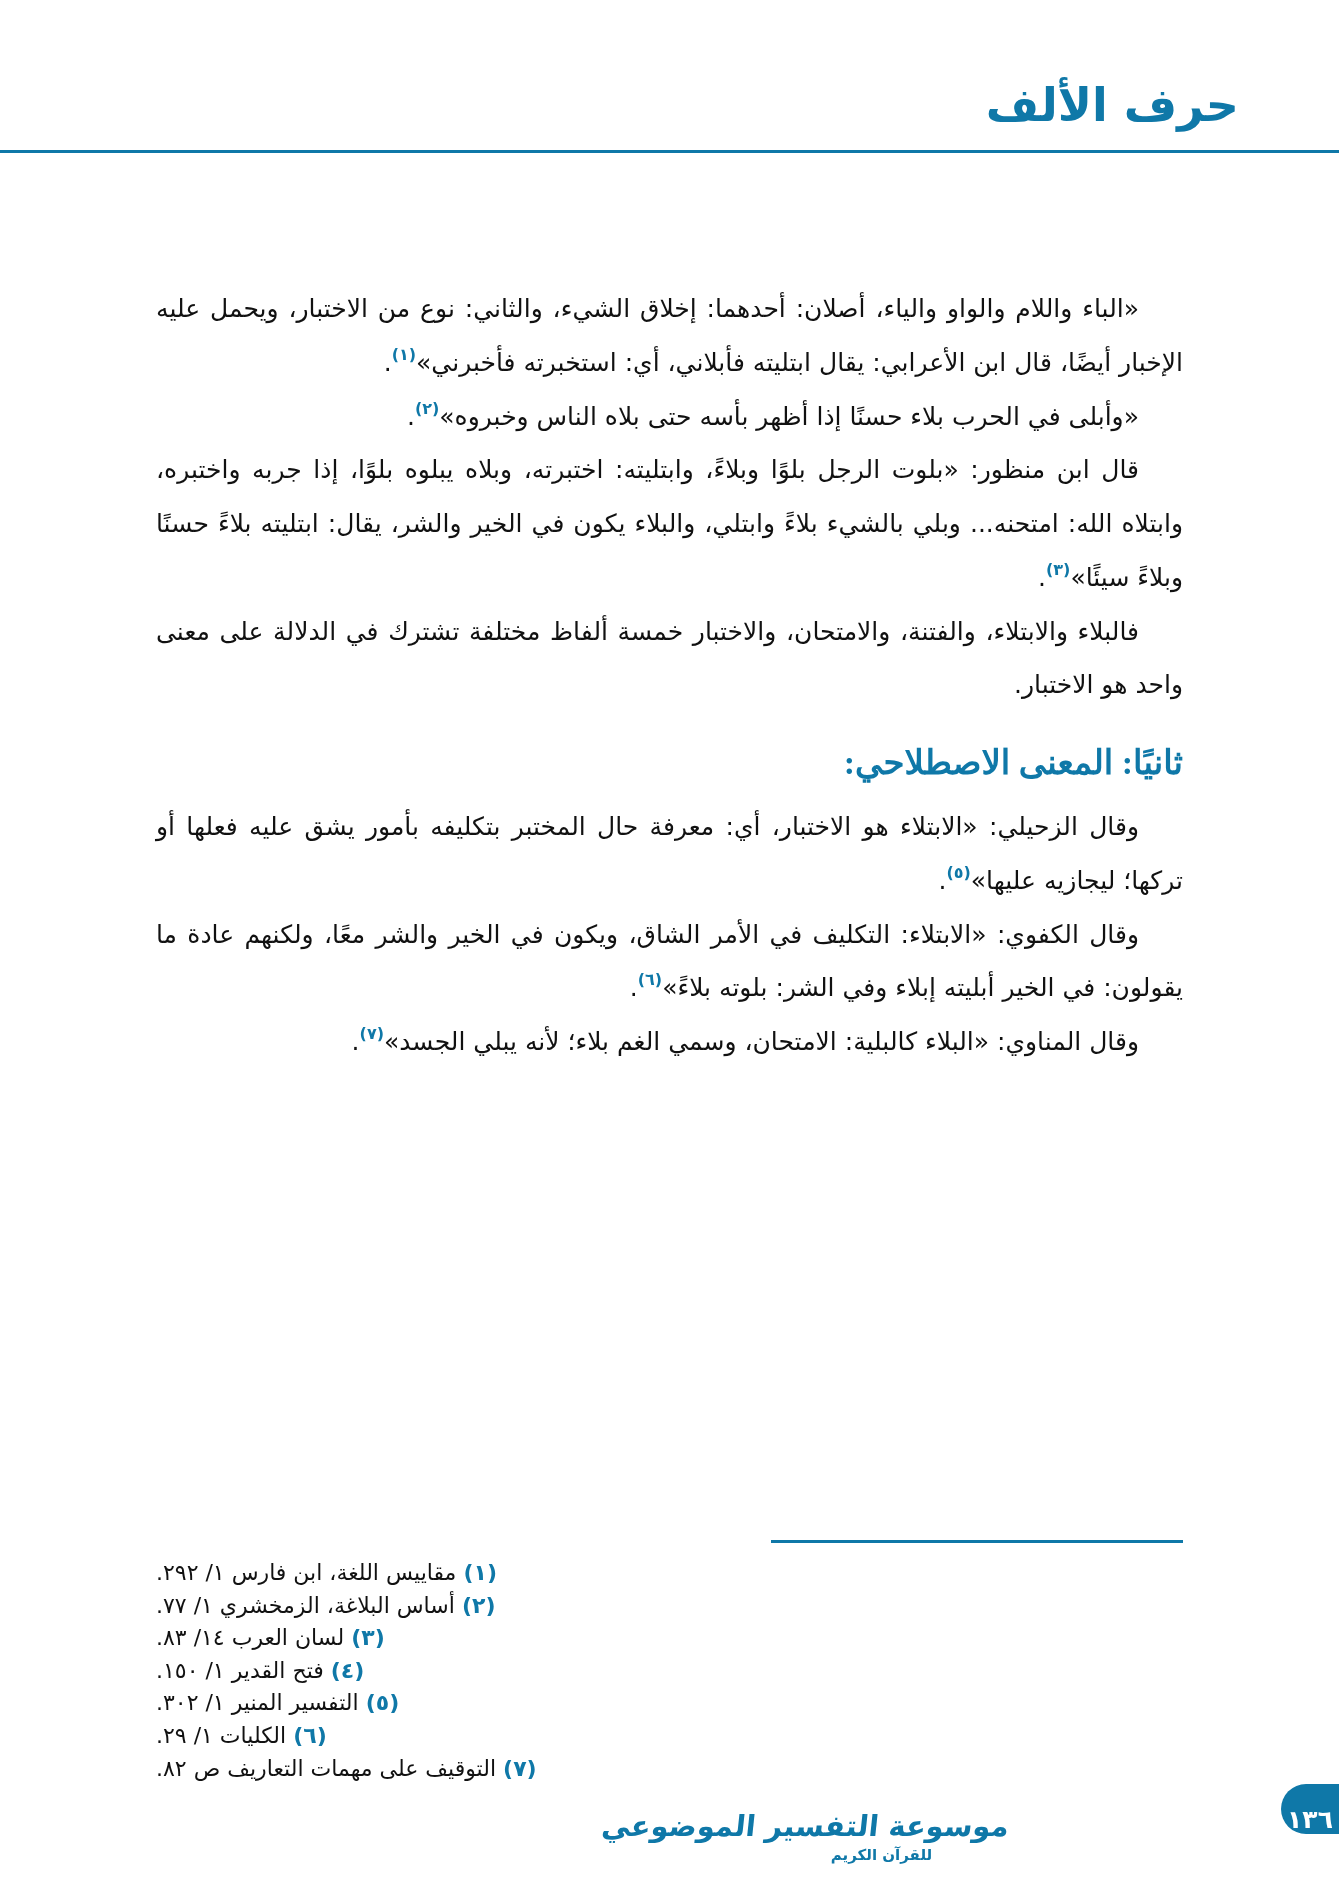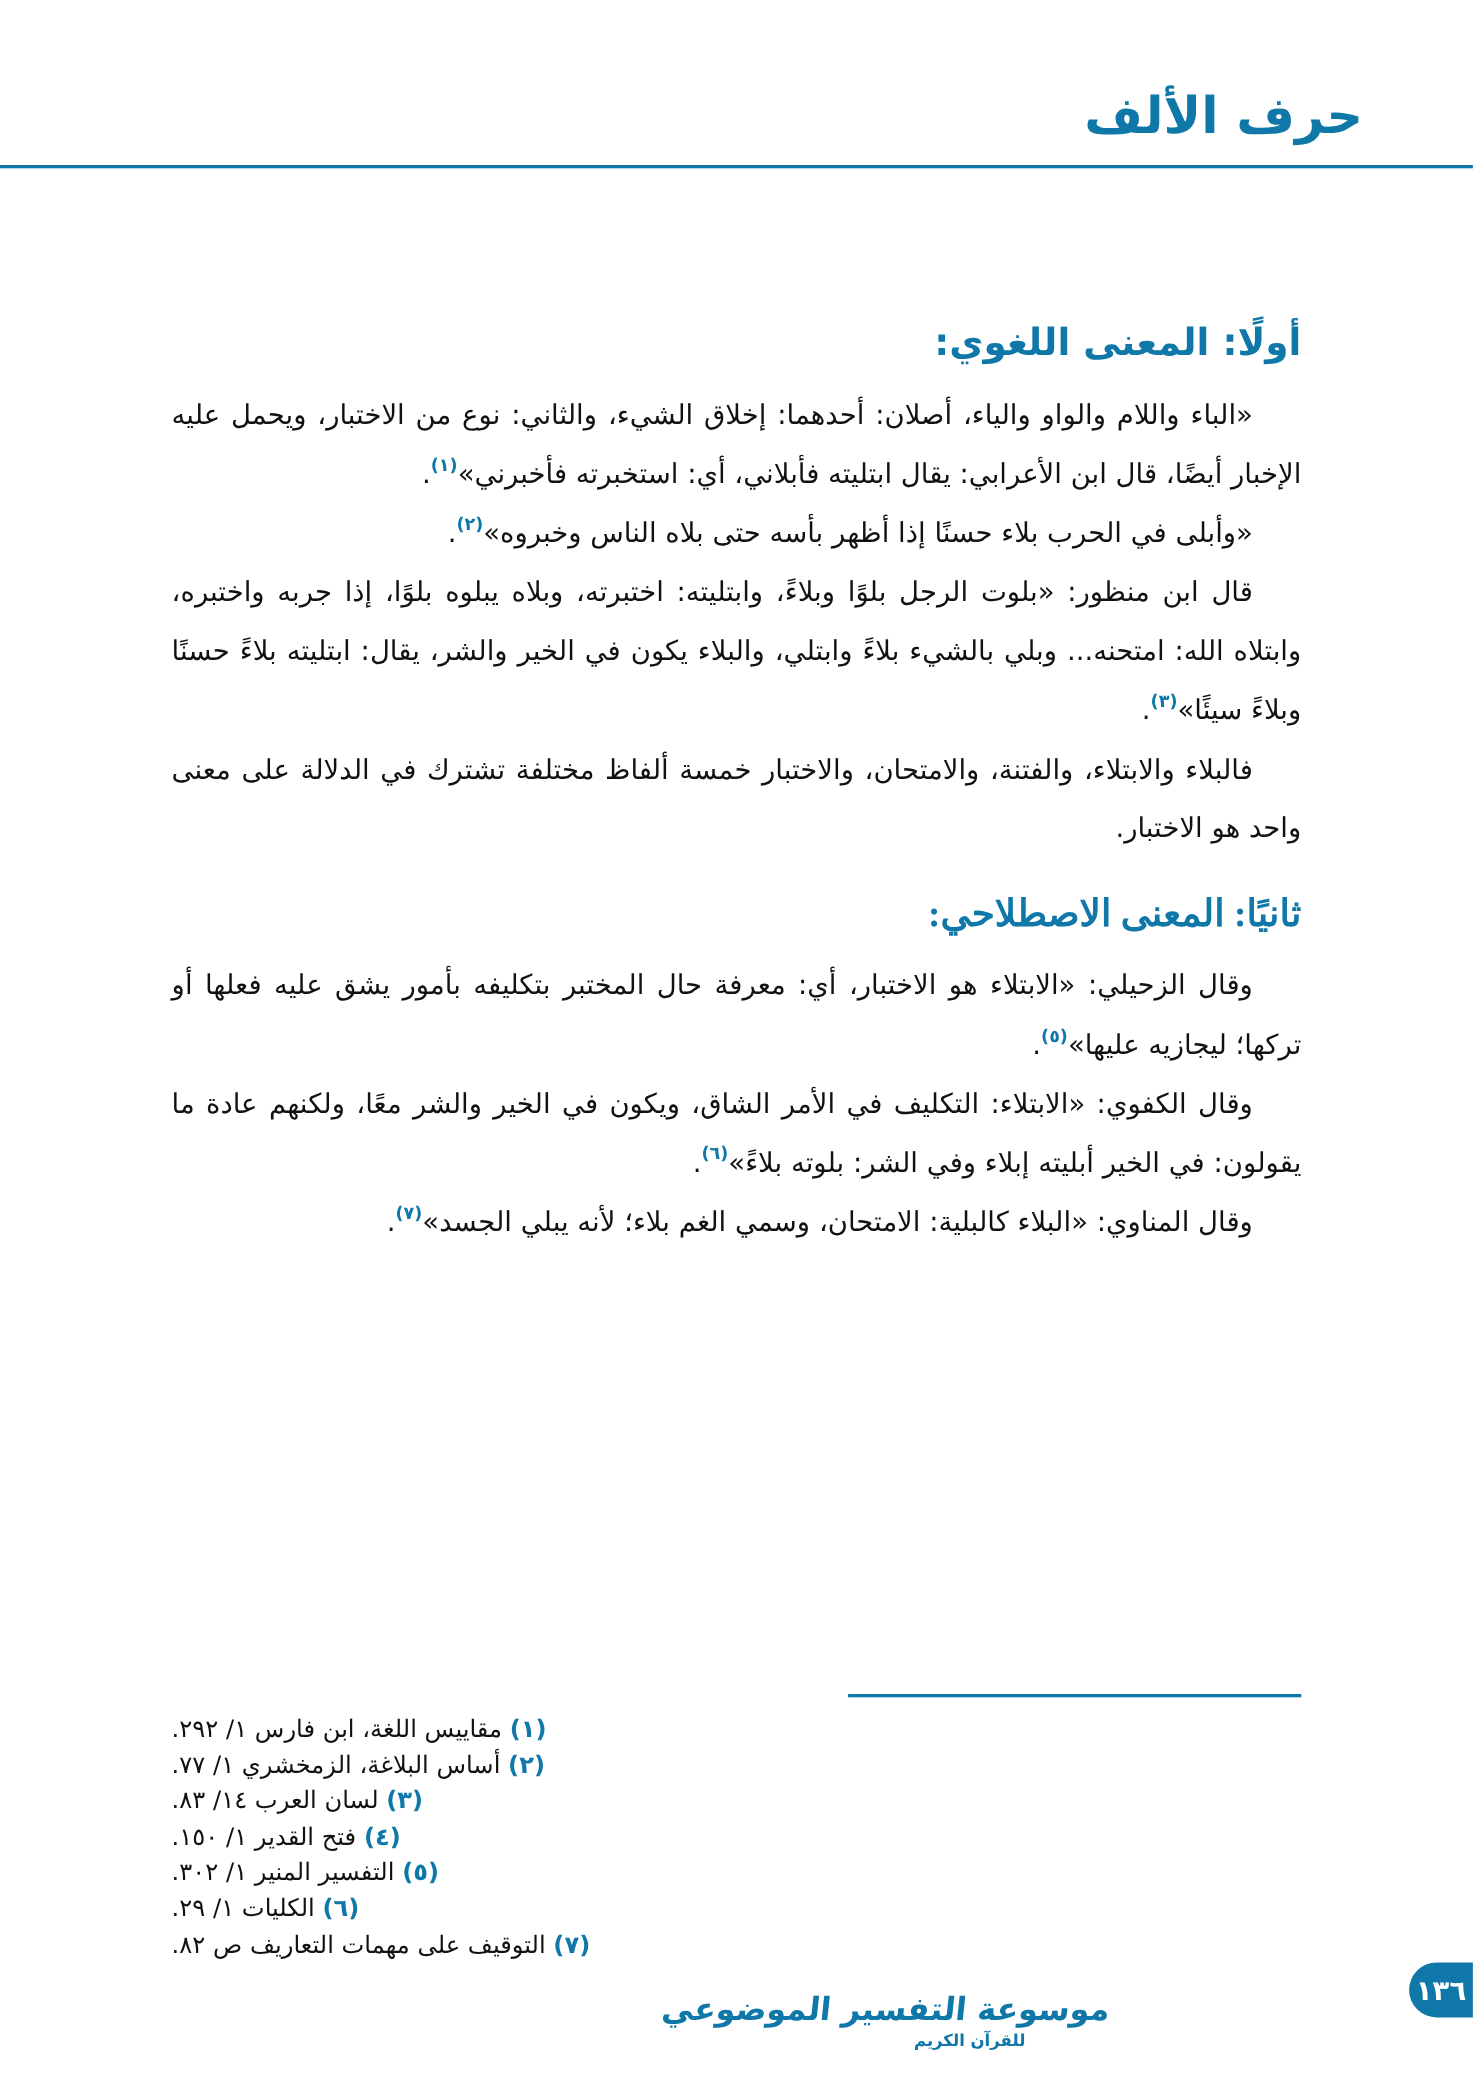--- a/index.html
+++ b/index.html
@@ -104,38 +104,37 @@
   }
   .logo-sub {
     font-size: 15px; font-weight: bold;
     margin-top: 3px;
   }
   .page-badge {
     position: absolute; right: 0; bottom: 56px;
     width: 58px; height: 50px;
     background: var(--accent);
     border-radius: 25px 0 0 25px;
-    display: flex; align-items: center; justify-content: center;
+    display: flex; align-items: flex-end; justify-content: center;
     color: #ffffff; font-size: 25px; font-weight: bold;
   }
 </style>
 </head>
 <body>
 
 <div class="page">
 
   <div class="running-head">
     <span class="chapter">حرف الألف</span>
   </div>
   <div class="head-rule"></div>
 
 
   <div class="content">
 
-    <div class="heading">أولًا: المعنى اللغوي:</div>
 
     <p class="para"><span>«الباء واللام والواو والياء، أصلان: أحدهما: إخلاق الشيء، والثاني: نوع من الاختبار، ويحمل عليه الإخبار أيضًا، قال ابن الأعرابي: يقال ابتليته فأبلاني، أي: استخبرته فأخبرني»</span><sup class="ref">(١)</sup><span>.</span></p>
 
     <p class="para"><span>«وأبلى في الحرب بلاء حسنًا إذا أظهر بأسه حتى بلاه الناس وخبروه»</span><sup class="ref">(٢)</sup><span>.</span></p>
 
     <p class="para"><span>قال ابن منظور: «بلوت الرجل بلوًا وبلاءً، وابتليته: اختبرته، وبلاه يبلوه بلوًا، إذا جربه واختبره، وابتلاه الله: امتحنه... وبلي بالشيء بلاءً وابتلي، والبلاء يكون في الخير والشر، يقال: ابتليته بلاءً حسنًا وبلاءً سيئًا»</span><sup class="ref">(٣)</sup><span>.</span></p>
 
     <p class="para"><span>فالبلاء والابتلاء، والفتنة، والامتحان، والاختبار خمسة ألفاظ مختلفة تشترك في الدلالة على معنى واحد هو الاختبار.</span><sup class="ref"></sup><span></span></p>
 
     <div class="heading second">ثانيًا: المعنى الاصطلاحي:</div>

